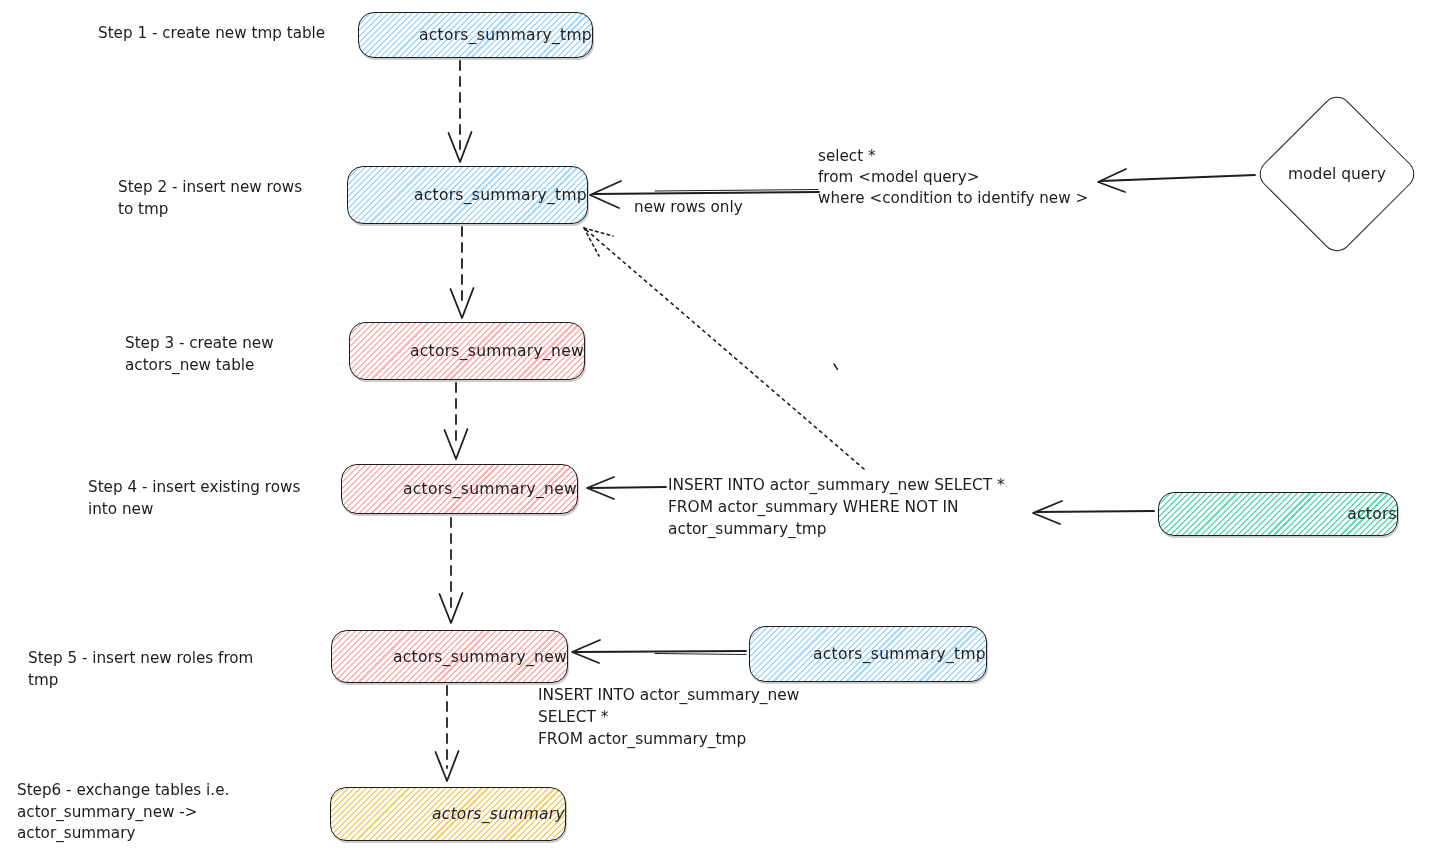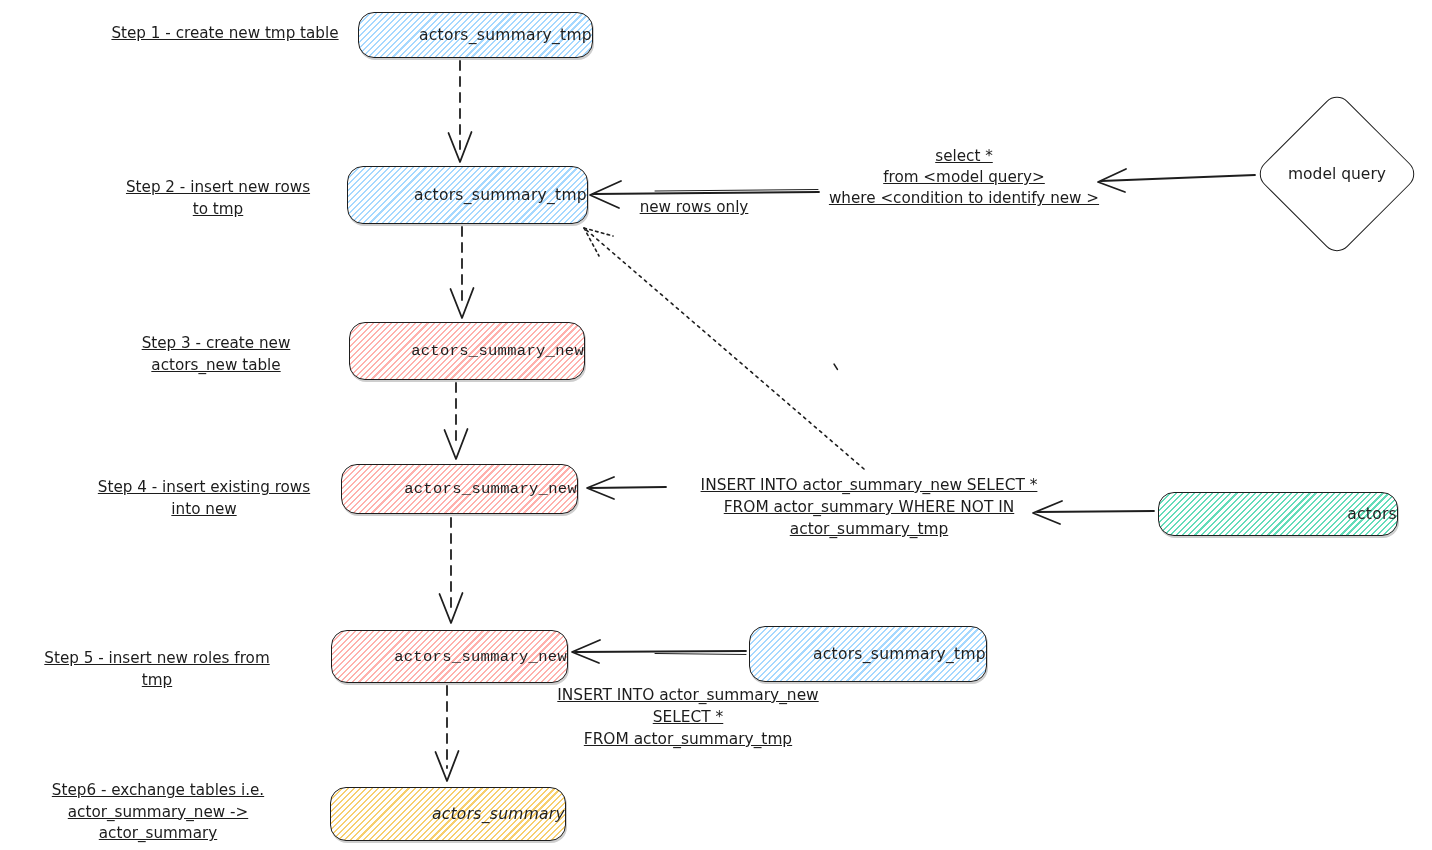--- a/index.html
+++ b/index.html
@@ -13,35 +13,35 @@
     position:absolute;
     border:1.7px solid var(--stroke,#1e1e1e);
     border-radius:16px;
     display:flex; align-items:center; justify-content:flex-end;
     font-size:15.5px; letter-spacing:.3px;
     background-color:#fff;
     box-shadow:1px 2px 0 rgba(115,115,115,.35);
     white-space:nowrap;
   }
   .hatch-blue   { background-image:repeating-linear-gradient(135deg, transparent 0px, transparent 2.8px, var(--blue)   2.8px, var(--blue)   4.3px); }
-  .hatch-red    { background-image:repeating-linear-gradient(135deg, transparent 0px, transparent 2.8px, var(--red)    2.8px, var(--red)    4.3px);font-family:Liberation Mono, monospace; }
+  .hatch-red    { background-image:repeating-linear-gradient(135deg, transparent 0px, transparent 2.8px, var(--red)    2.8px, var(--red)    4.3px); }
   .hatch-green  { background-image:repeating-linear-gradient(135deg, transparent 0px, transparent 2.8px, var(--green)  2.8px, var(--green)  4.3px); }
   .hatch-yellow { background-image:repeating-linear-gradient(135deg, transparent 0px, transparent 2.8px, var(--yellow) 2.8px, var(--yellow) 4.3px); }
 
   .diamond {
     position:absolute; width:118px; height:118px;
     transform:rotate(45deg);
     border:1.7px solid var(--stroke,#1e1e1e);
     border-radius:15px;
     background:#fff;
     display:flex; align-items:center; justify-content:center;
   }
   .diamond span { transform:rotate(-45deg); font-size:15.5px; white-space:nowrap; }
 
-  .label { position:absolute; font-size:15.2px; line-height:21.5px; text-align:center; color:#1c1c1c;text-decoration:underline; }
+  .label { position:absolute; font-size:15.2px; line-height:21.5px; color:#1c1c1c; }
   .sql   { font-size:15.4px; line-height:22px; }
 </style>
 </head>
 <body>
 
 <div class="canvas">
 
   <svg class="svg-layer" width="1432" height="850" viewBox="0 0 1432 850" stroke="#1e1e1e" fill="none" stroke-linecap="round" stroke-linejoin="round">
 
     <path stroke-width="1.8" stroke-dasharray="9 7" d="M460 61 L460 149"></path>

